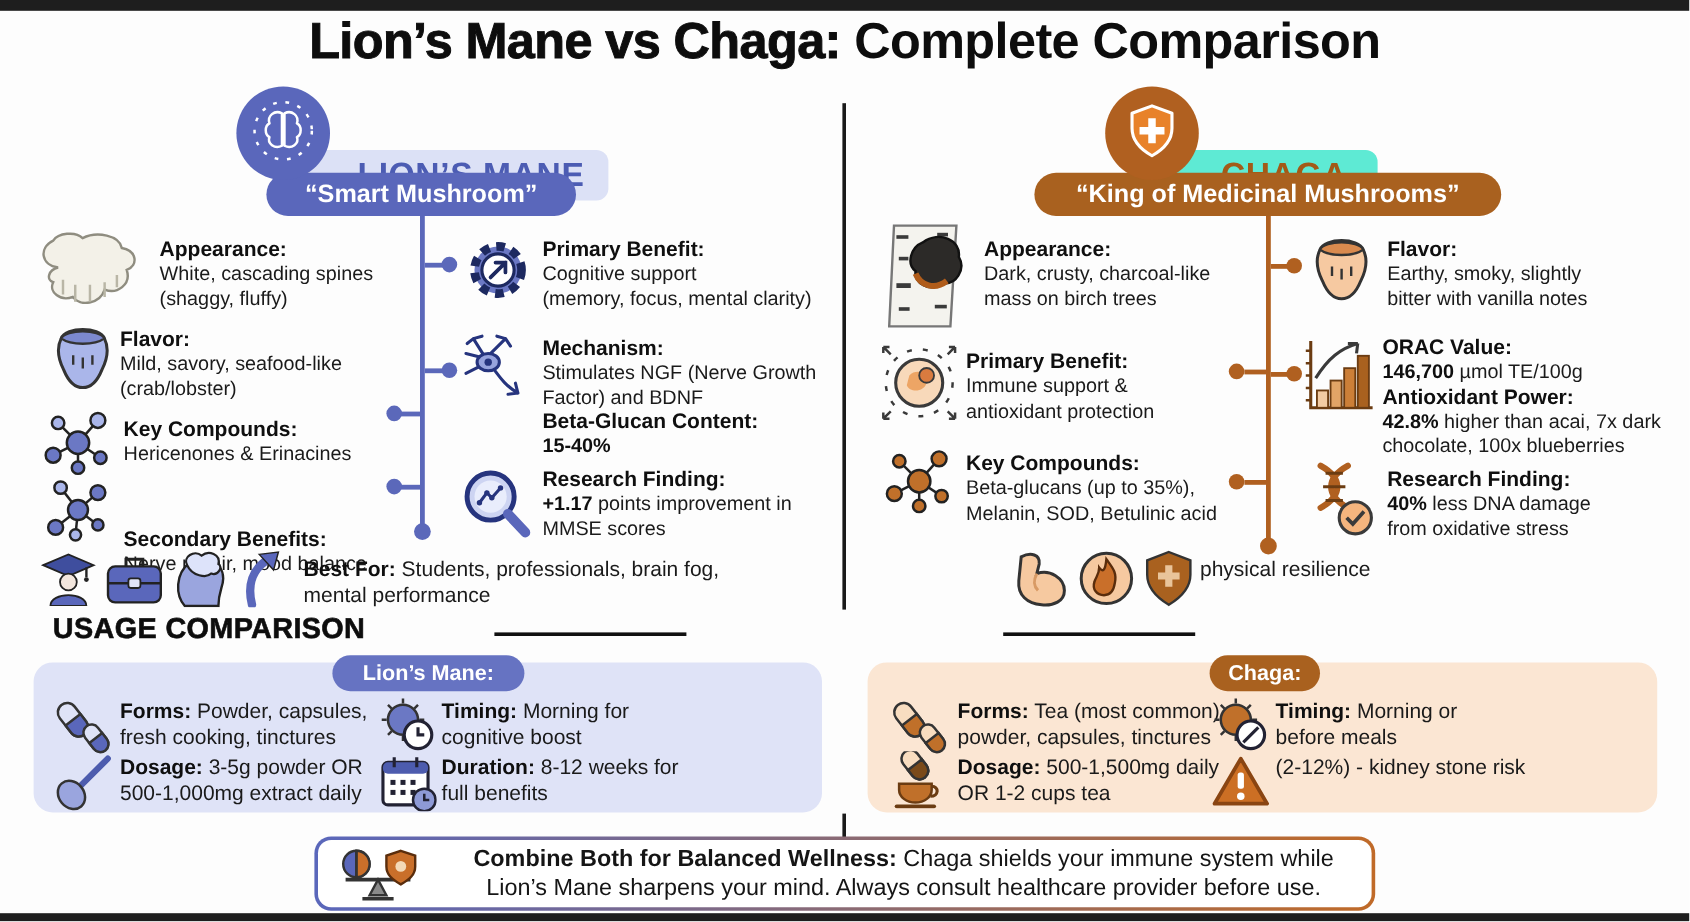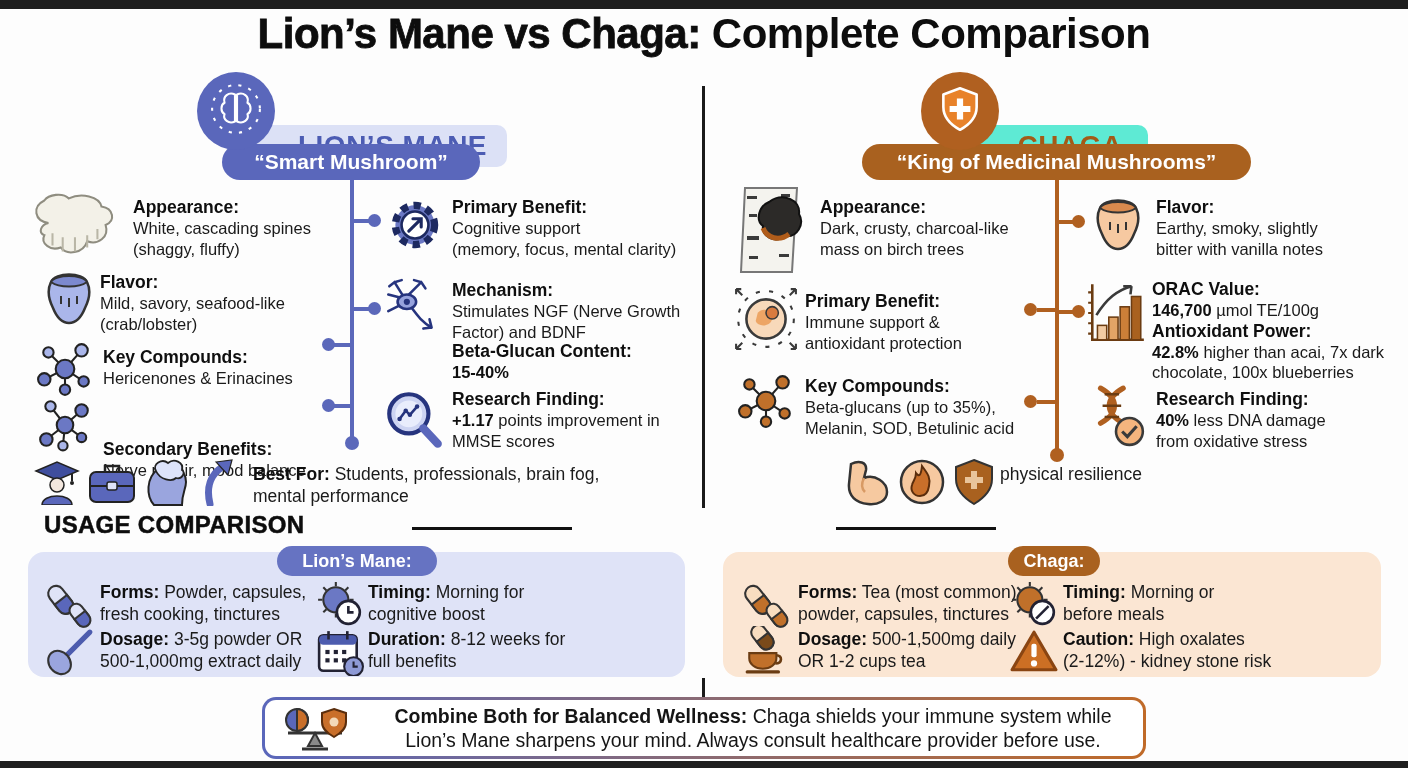--- a/index.html
+++ b/index.html
@@ -520,21 +520,20 @@
   </div>
 
   <div class="abs" style="left:1010px;top:628px;">
     <svg width="48" height="48" viewBox="0 0 46 46">
       <path d="M23 4 L44 40 H2 Z" fill="#cc6f24" stroke="#8a4512" stroke-width="3" stroke-linejoin="round"></path>
       <rect x="20.5" y="15" width="5" height="13" rx="2" fill="#fff"></rect>
       <circle cx="23" cy="34" r="3" fill="#fff"></circle>
     </svg>
   </div>
   <div class="abs" style="left:1063px;top:628px;">
-    <div class="bigl"><b>Caution:</b><span> High oxalates</span></div>
     <div class="bigl">(2-12%) - kidney stone risk</div>
   </div>
 
   <div class="footer-wrap">
     <div class="footer-inner"></div>
   </div>
   <div class="abs" style="left:282px;top:706px;z-index:3;">
     <svg width="84" height="46" viewBox="0 0 84 46">
       <line x1="6" y1="27" x2="60" y2="27" stroke="#333" stroke-width="3"></line>
       <path d="M33 27 l7 13 h-14 Z" fill="#8a8a8a" stroke="#333" stroke-width="2"></path>

